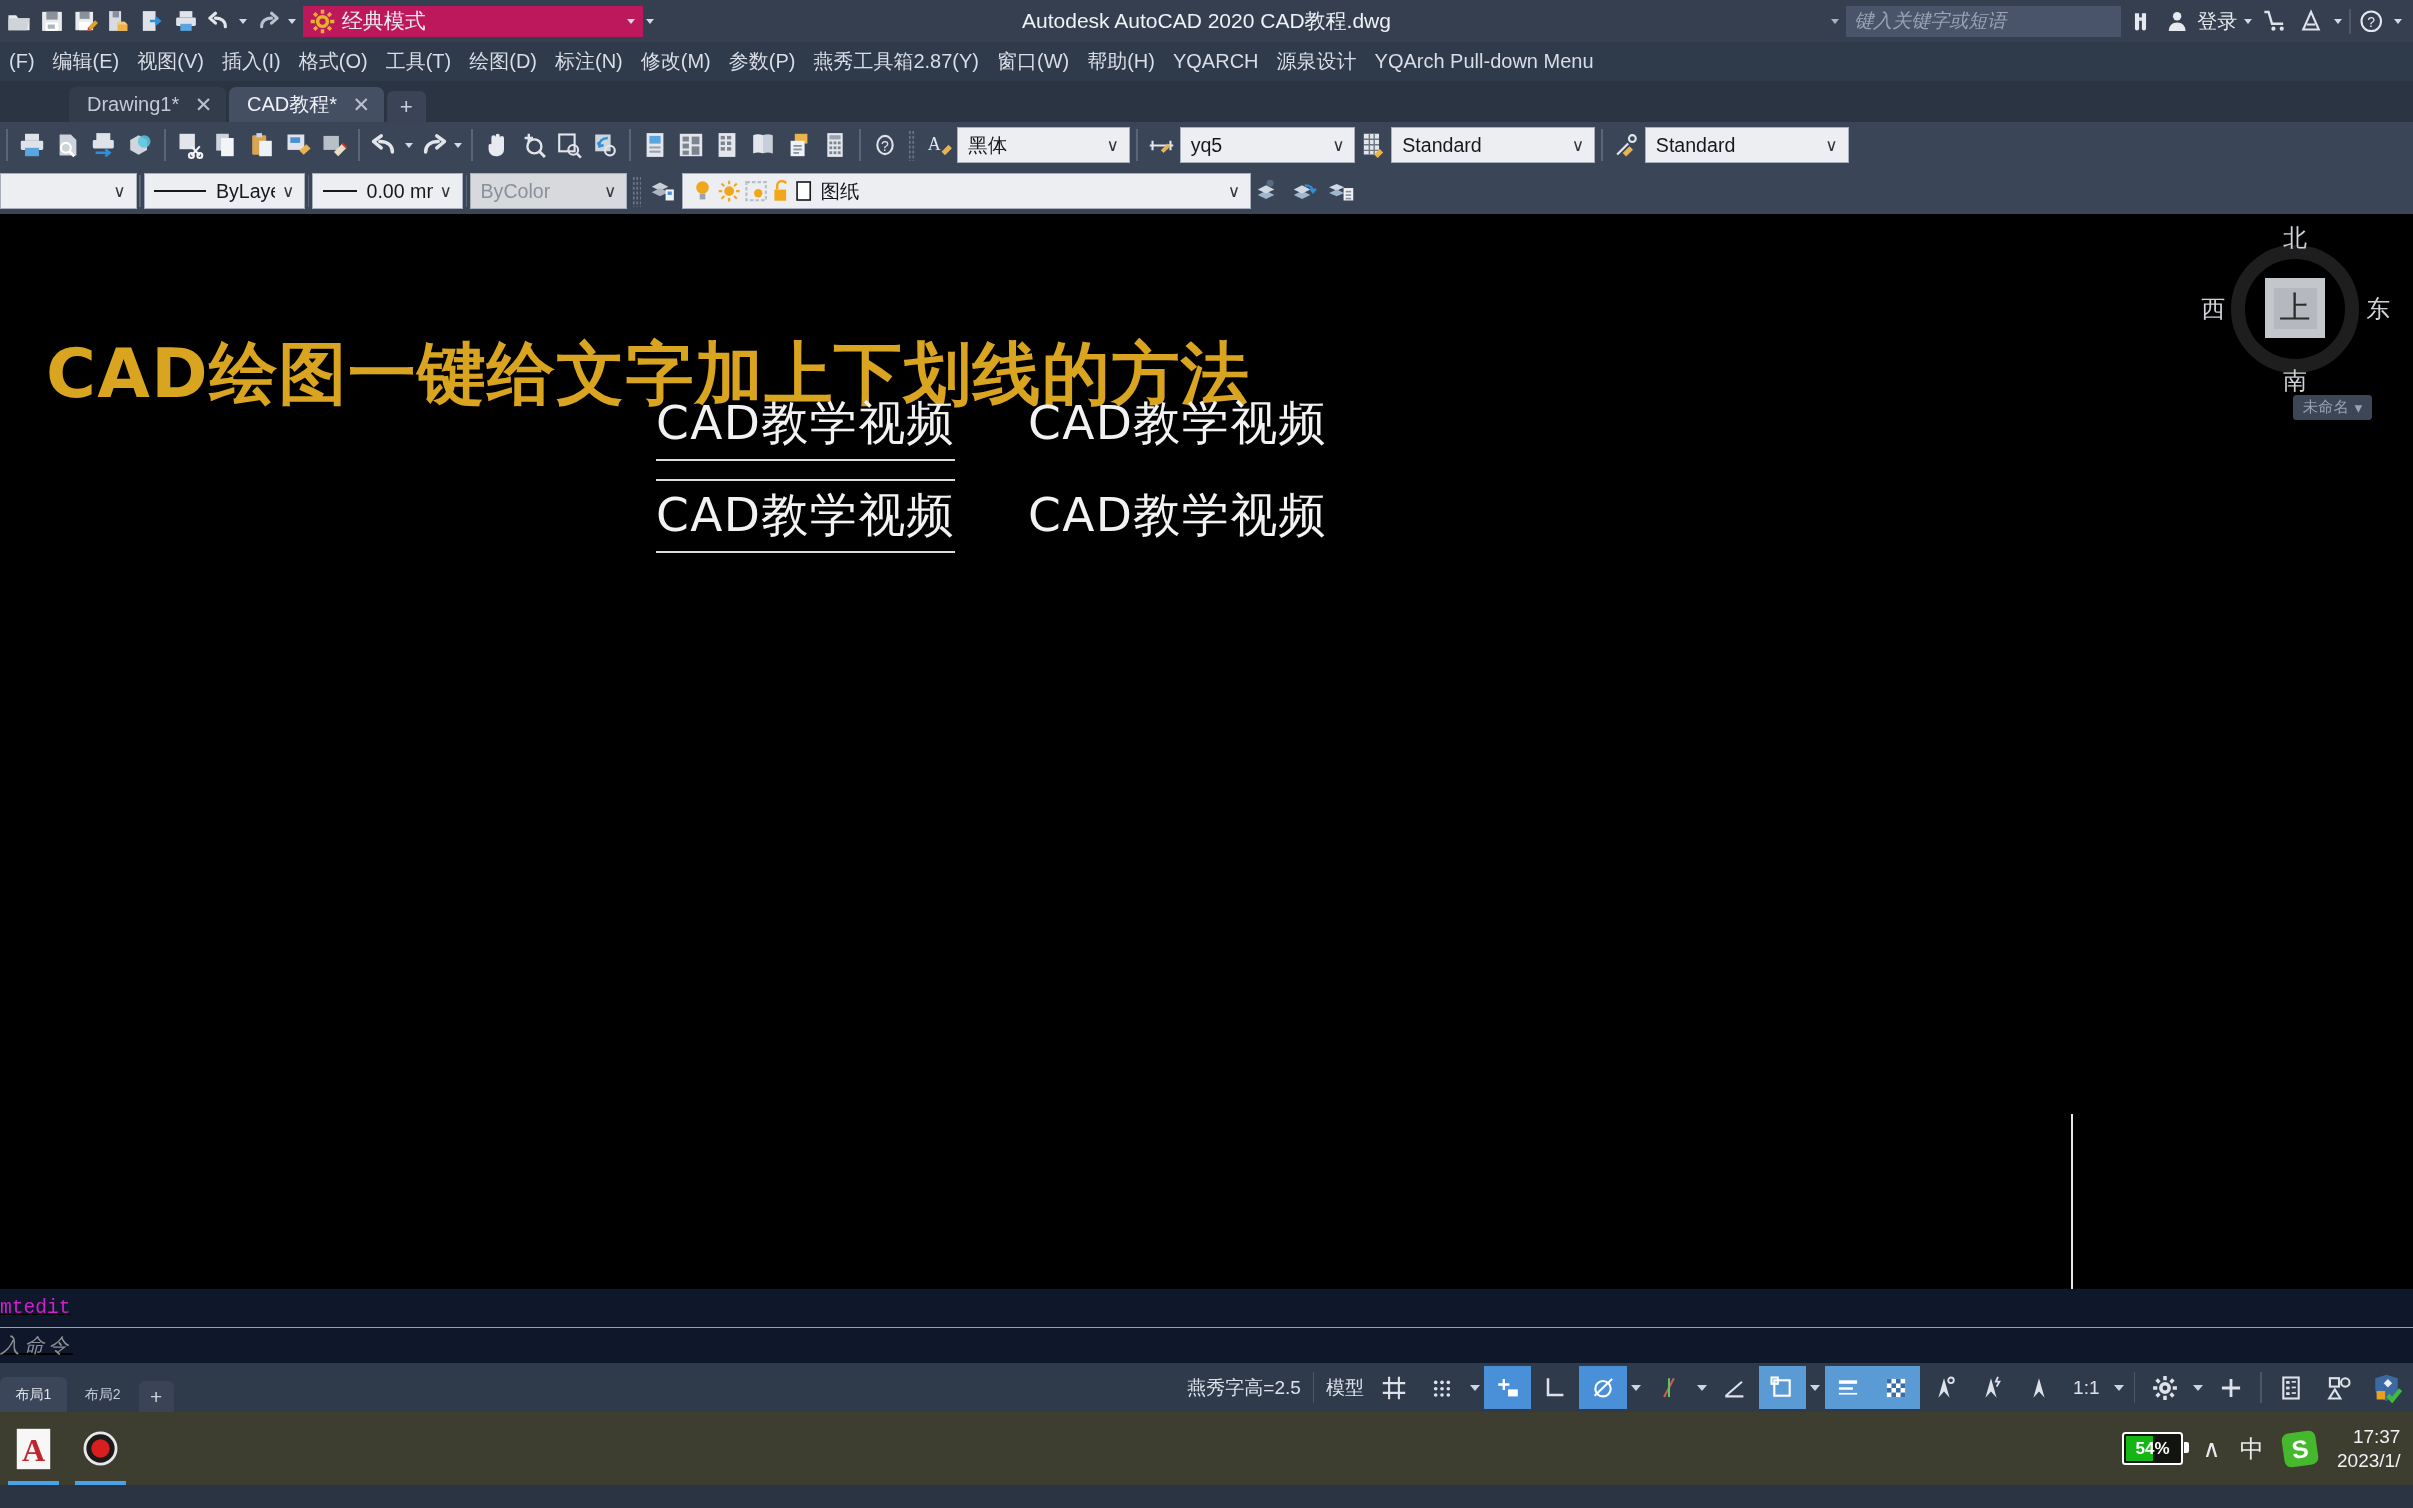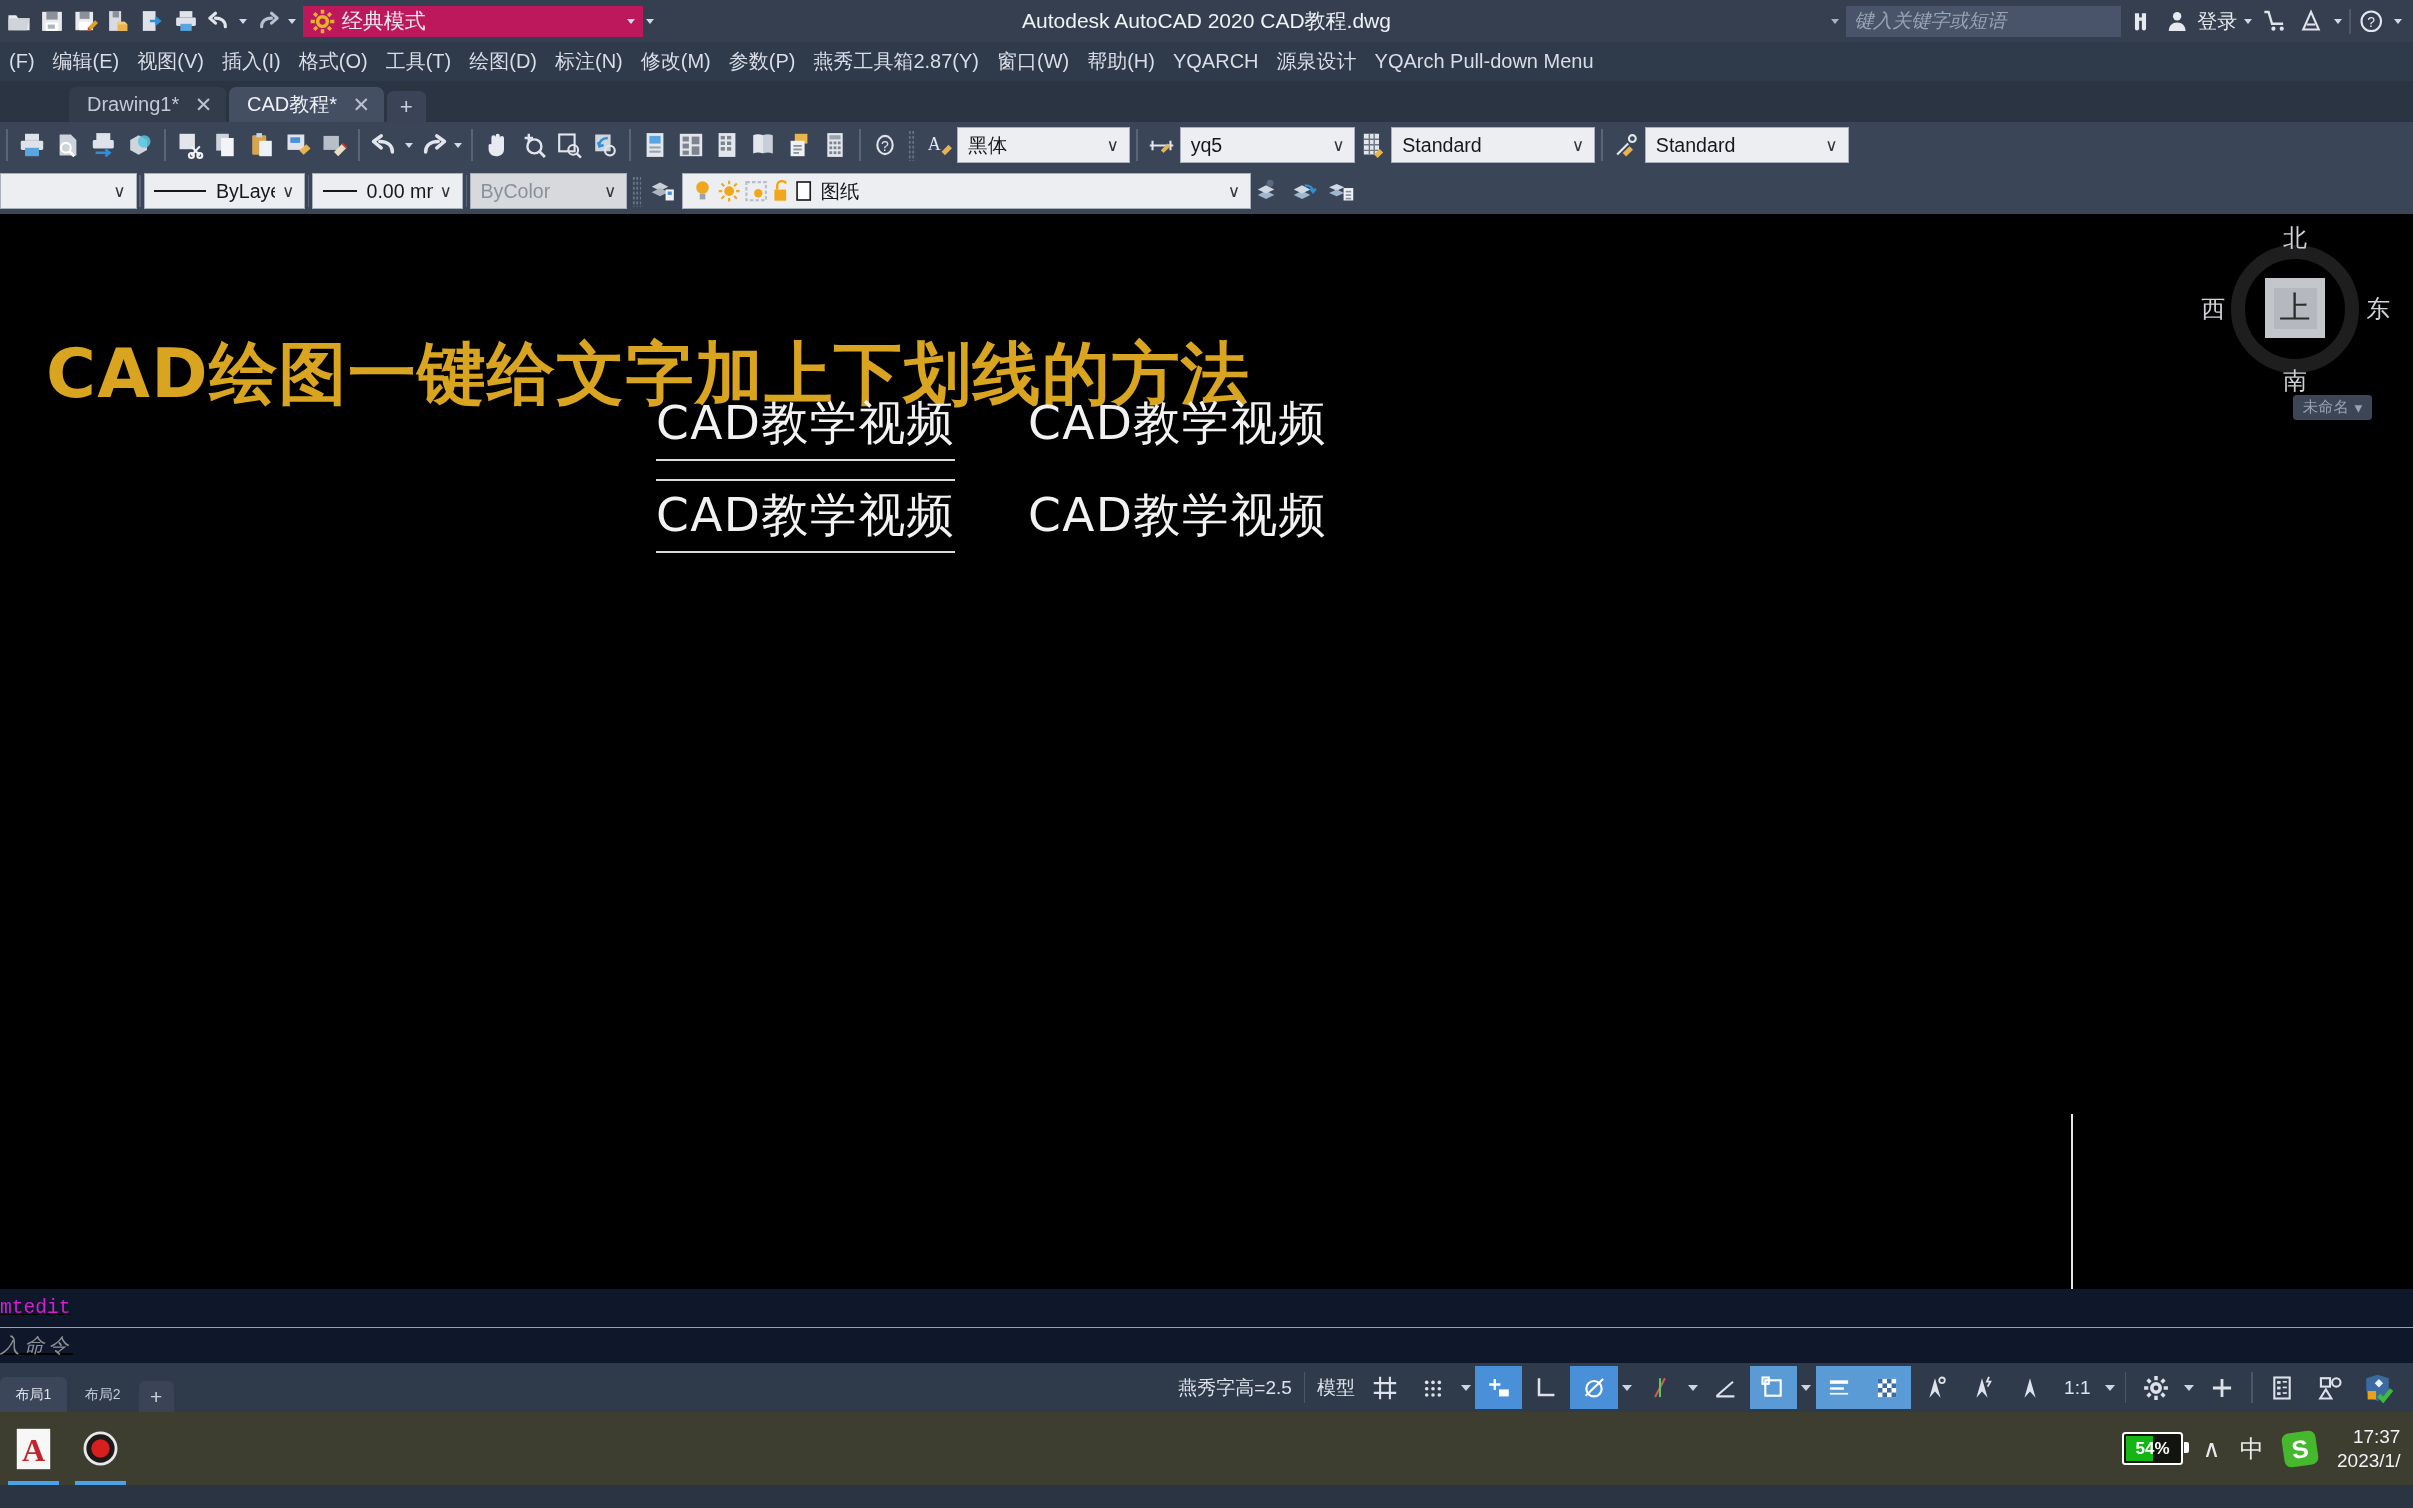--- a/index.html
+++ b/index.html
@@ -83,21 +83,21 @@
   .cmdinput{height:35px;border-top:1.4px solid #9ba1aa;display:flex;align-items:center;}
   .cmdinput .ph{color:#8b8f96;font-size:20px;font-style:italic;letter-spacing:4.2px;}
 
   
   .statusbar{height:49px;background:#2f3a4a;display:flex;align-items:center;}
   .lbtabs{display:flex;align-items:flex-end;height:49px;padding-left:0px;}
   .lbt{height:35px;border-radius:6.3px 6.3px 0 0;display:flex;align-items:center;padding:0 15.4px;margin-right:2.8px;font-size:14px;}
   .lbt.active{background:#3c465a;color:#dfe4ec;}
   .lbt.inactive{color:#c4cbd7;}
   .lbplus{background:#3a4456;border-radius:5.6px 5.6px 0 0;height:31px;width:35px;display:flex;align-items:center;justify-content:center;color:#c9d0dc;font-size:21px;}
-  .sright{margin-left:auto;display:flex;align-items:center;height:49px;padding-right:12px;}
+  .sright{margin-left:auto;display:flex;align-items:center;height:49px;padding-right:3px;}
   .sitem{height:43px;min-width:35px;display:flex;align-items:center;justify-content:center;padding:0 6.3px;color:#dde2ea;font-size:19px;white-space:nowrap;}
   .sitem.on{background:#4a90d9;}
   .sitem.on2{background:#5b9bd5;}
   .ssep{width:1.4px;height:31px;background:#4c5667;margin:0 5.6px;}
   .scaret{width:0;height:0;border-left:5.6px solid transparent;border-right:5.6px solid transparent;border-top:6.3px solid #cdd4df;margin:0 4.2px;}
 
   
   .taskbar{height:73px;background:#3d3d30;display:flex;align-items:center;}
   .tb-search{width:507px;height:64px;background:#eceef1;display:flex;align-items:center;padding-left:24px;color:#2c2f33;font-size:21px;}
   .tb-app{width:67px;height:73px;display:flex;align-items:center;justify-content:center;position:relative;}

